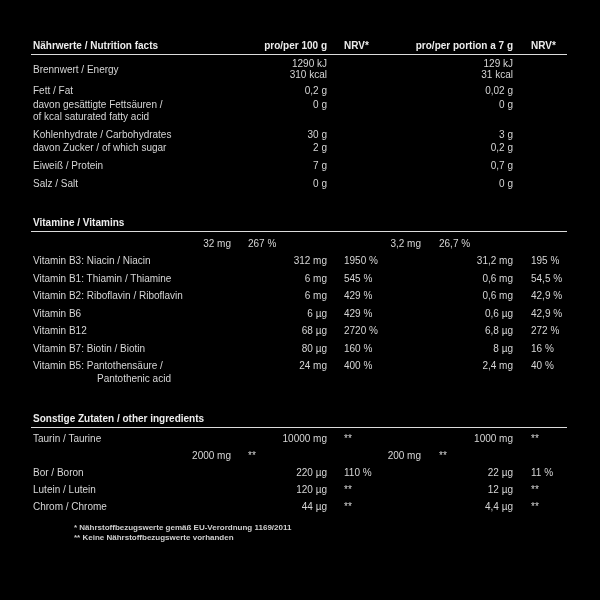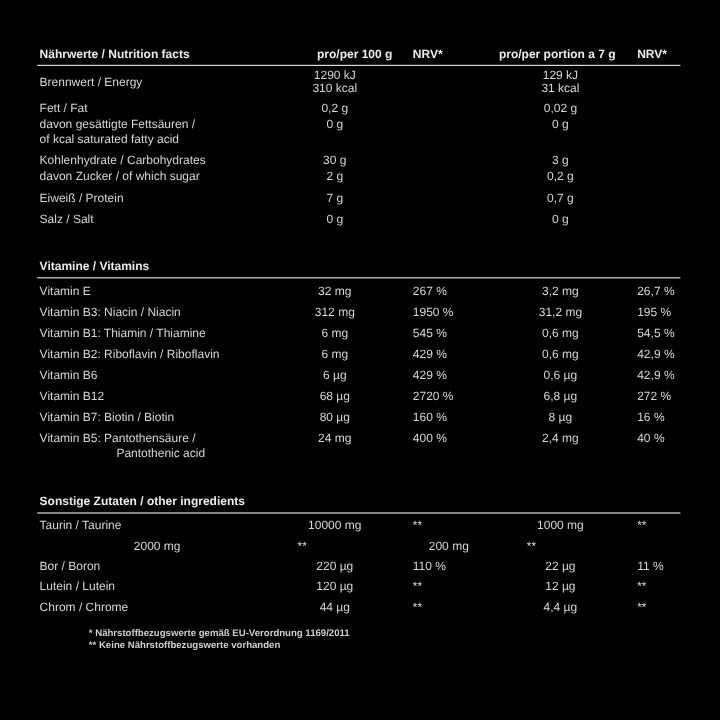--- a/index.html
+++ b/index.html
@@ -40,21 +40,21 @@
   .th-nrv2    { left: 500px; }
   
   .row {
     display: grid;
     grid-template-columns: 200px 96px 94px 92px 54px;
     margin-top: 5px;
     line-height: 13px;
   }
   .cell { white-space: nowrap; }
   .cell.label { padding-left: 2px; white-space: normal; }
-  .cell.v1, .cell.v2 { text-align: center; }
+  .cell.v1, .cell.v2 { text-align: right; }
   .cell.nrv1 { padding-left: 17px; }
   .cell.nrv2 { padding-left: 18px; }
   
   .sec-nutrition div.row:nth-of-type(1) { margin-top: 3px; line-height: 11px; }
   .sec-nutrition div.row:nth-of-type(1) .cell.label { align-self: center; }
   .sec-nutrition div.row:nth-of-type(2) { margin-top: 4px; }
   .sec-nutrition div.row:nth-of-type(3) { margin-top: 2px; line-height: 12px; }
   .sec-nutrition div.row:nth-of-type(5) { margin-top: 0; }
   .sec-vitamins div.row { margin-top: 4.5px; }
   .sec-other div.row { margin-top: 4px; }
@@ -214,24 +214,20 @@
         </div>
         <div class="cell nrv2"></div>
       </div>
     </div>
 
   <div class="section-title st-vitamins">Vitamine / Vitamins</div>
 
   <div class="section sec-vitamins">
 
       <div class="row">
-        <div class="cell label">
-          <div>Vitamin E</div>
-
-        </div>
         <div class="cell v1">
           <div>32 mg</div>
 
         </div>
         <div class="cell nrv1">267 %</div>
         <div class="cell v2">
           <div>3,2 mg</div>
 
         </div>
         <div class="cell nrv2">26,7 %</div>

